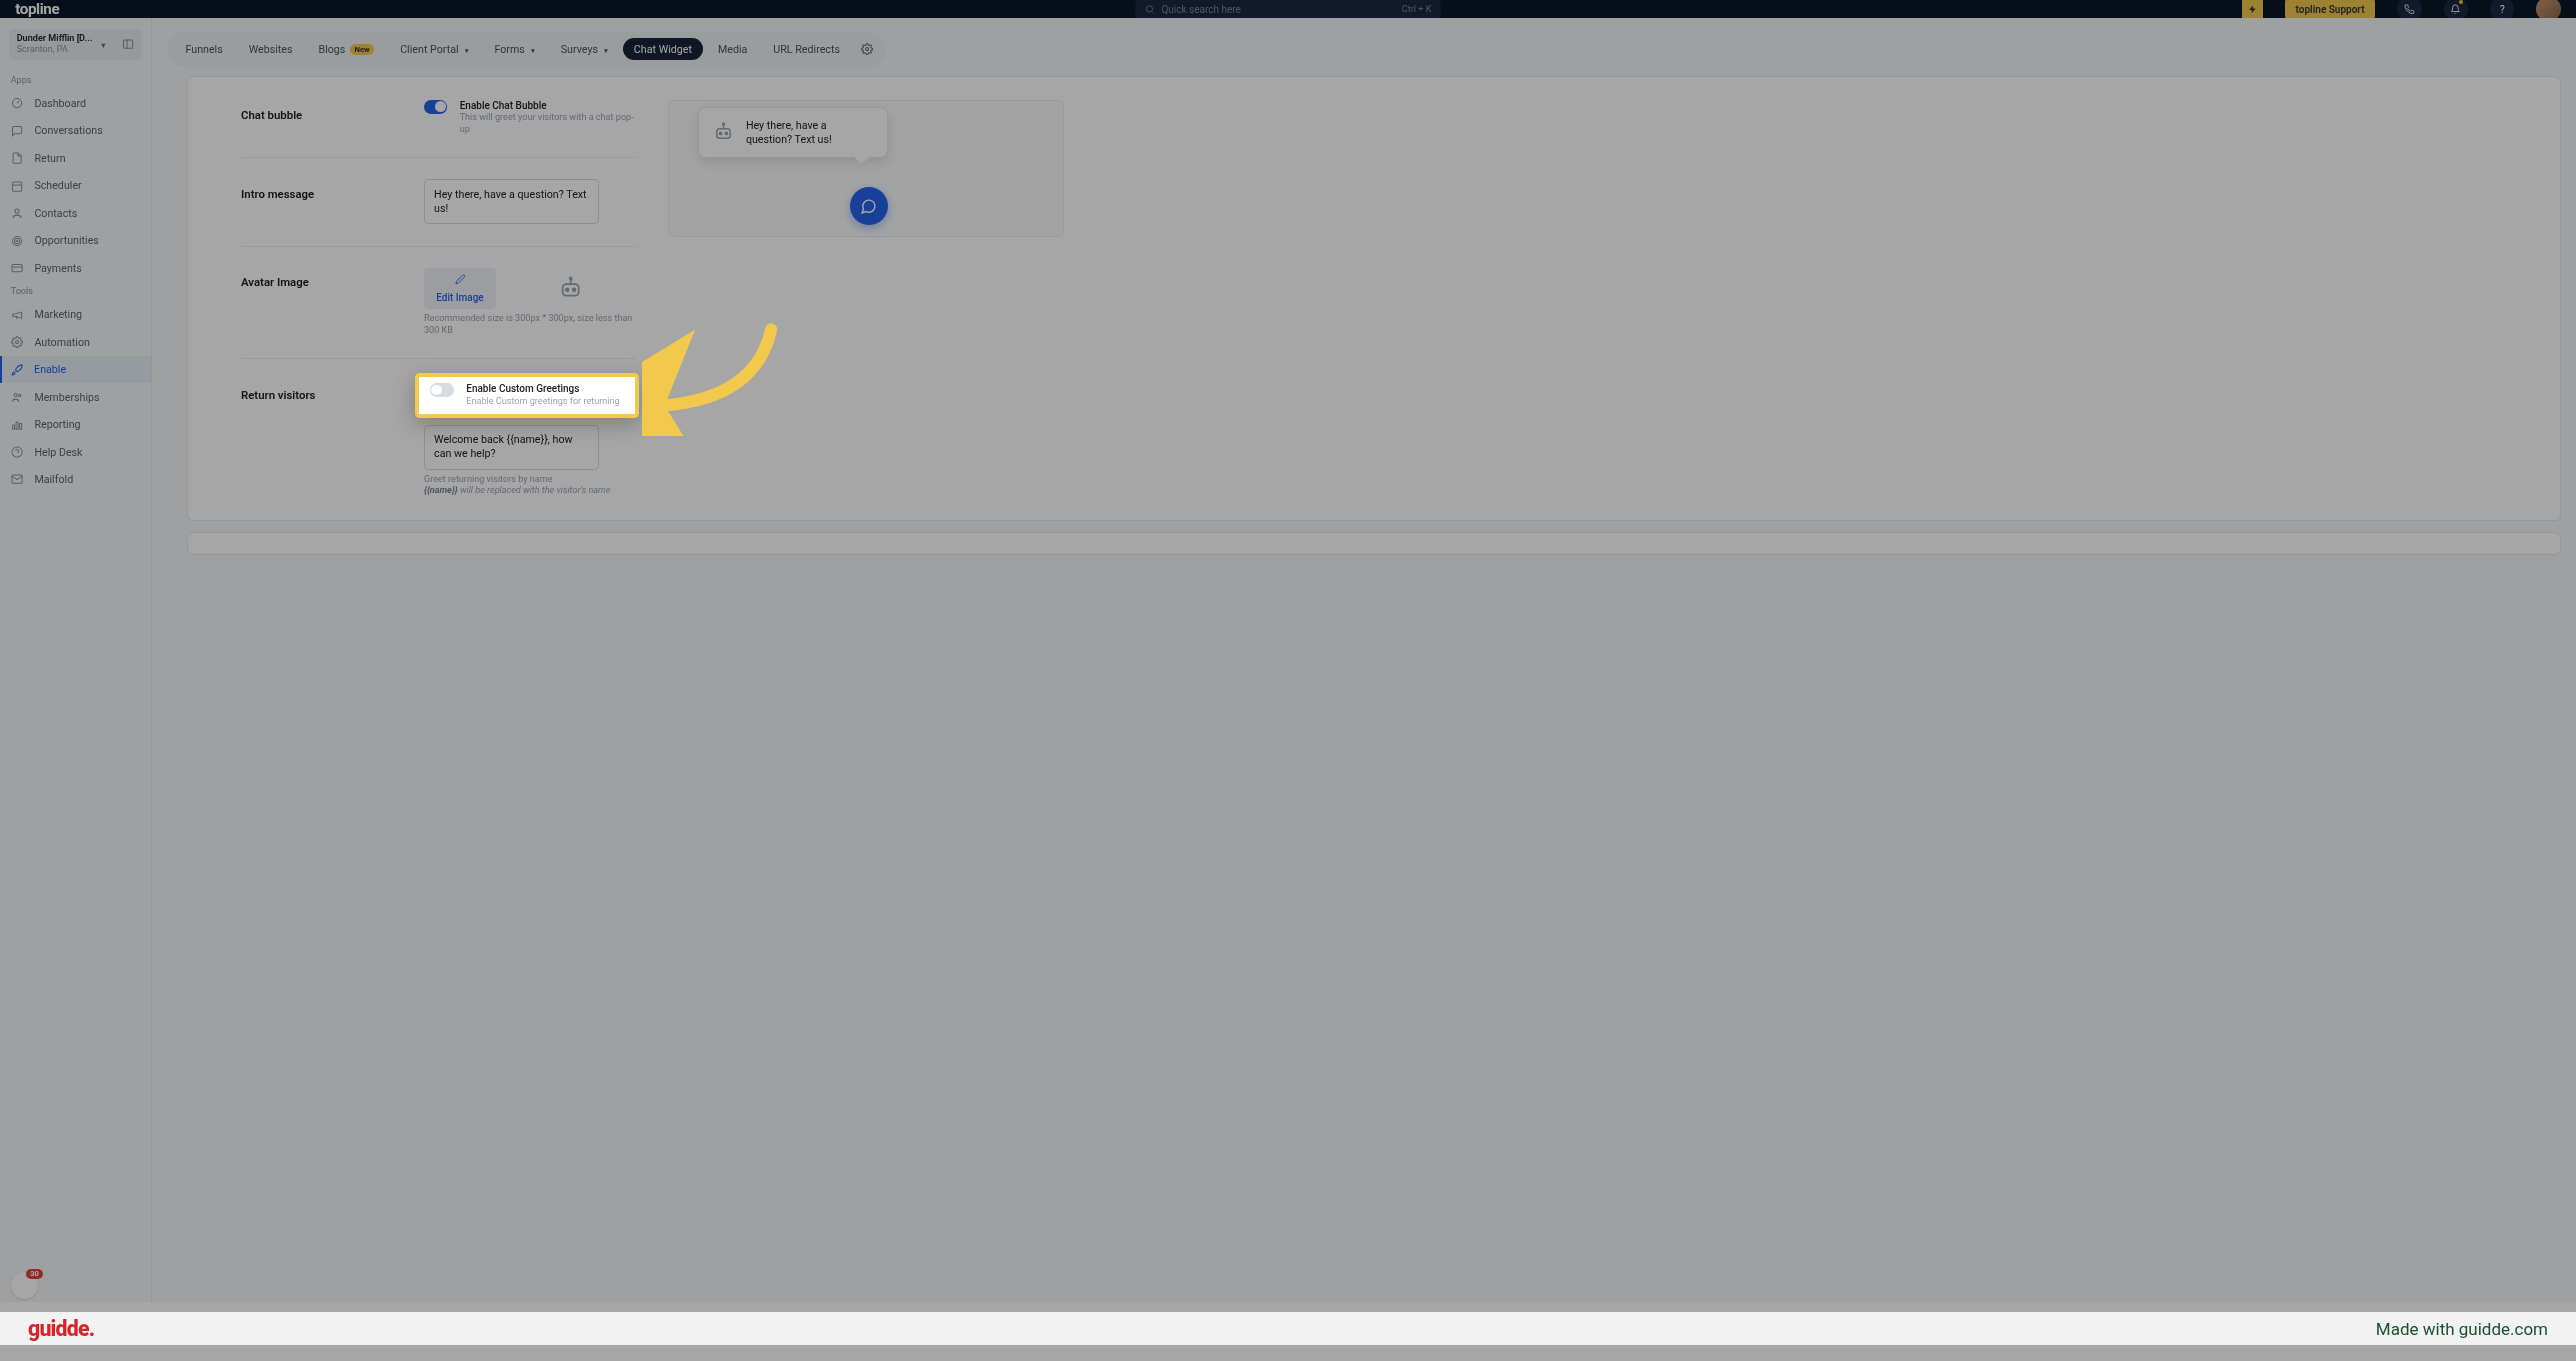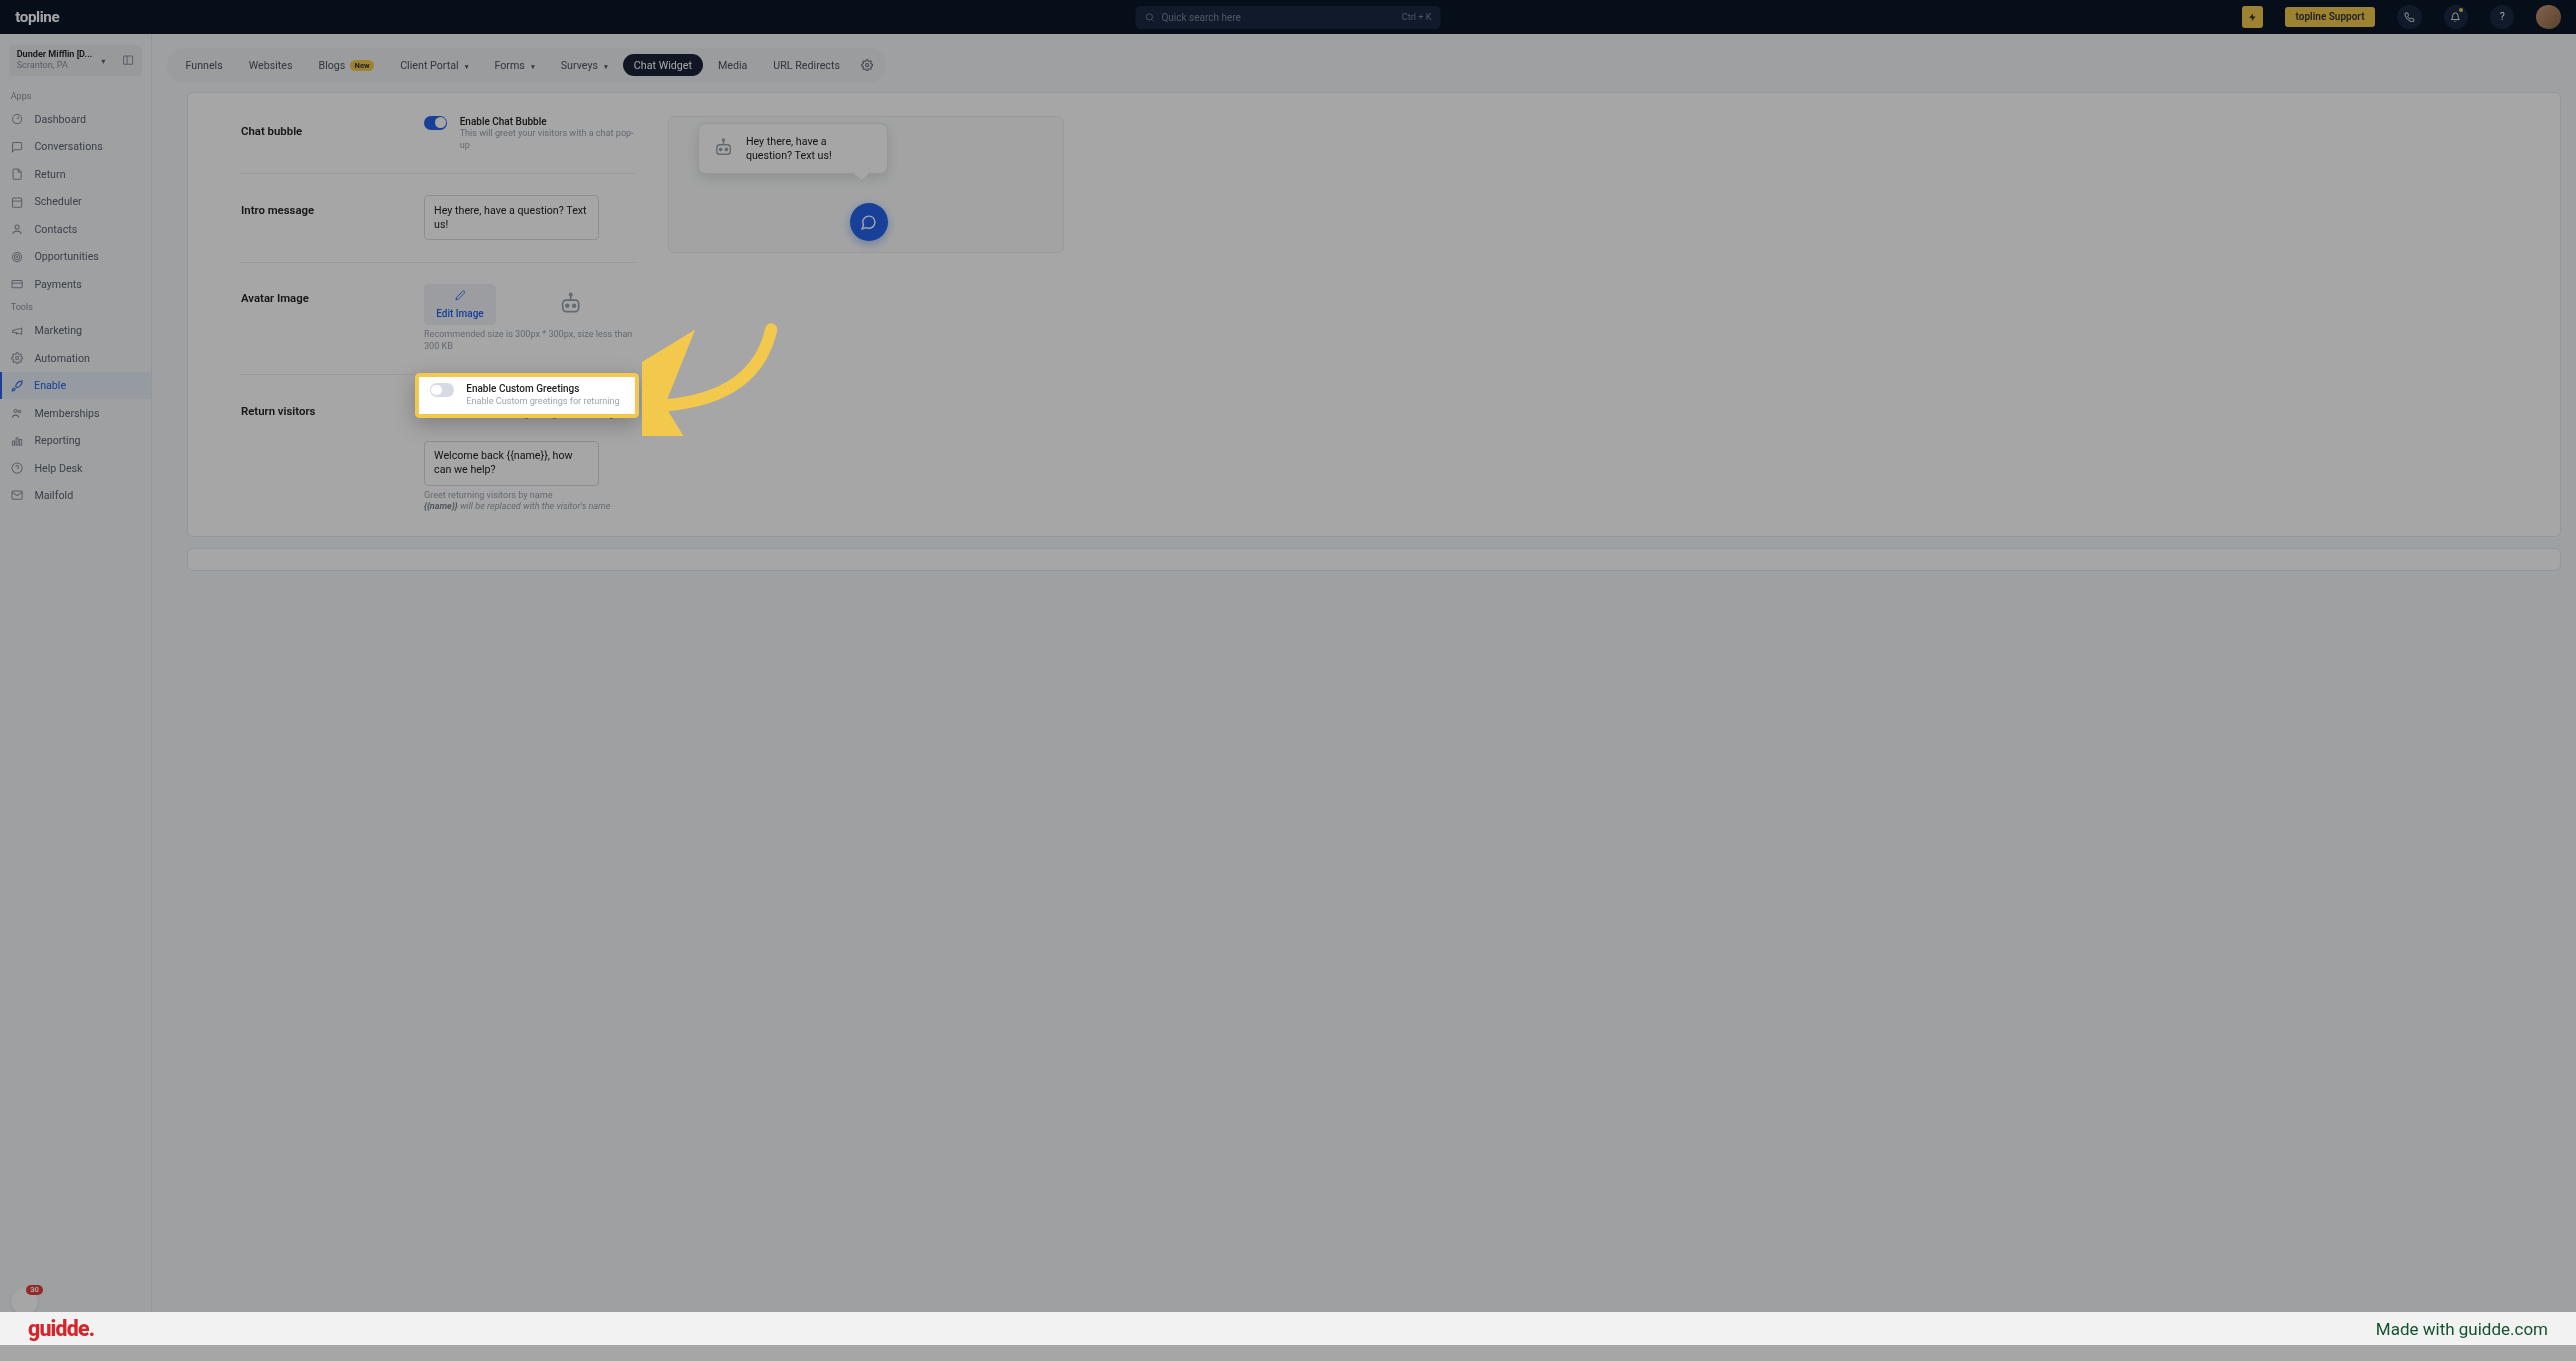--- a/index.html
+++ b/index.html
@@ -2,21 +2,21 @@
 <html style="font-size:12.2px"><head>
 <meta charset="utf-8">
 <style>
 * { box-sizing: border-box; margin: 0; padding: 0; }
 body { font-family: -apple-system, BlinkMacSystemFont, "Segoe UI", Roboto, sans-serif; background: #fff; overflow: hidden; }
 
 
 .dim-overlay { position: fixed; inset: 0; background: rgba(0,0,0,0.35); z-index: 50; pointer-events: none; }
 
 
-.topbar { height: 34px; background: #0a1628; display: flex; align-items: center; padding: 0 15.2px; color: #fff; position: relative; z-index: 10; }
+.topbar { height: 18px; background: #0a1628; display: flex; align-items: center; padding: 0 15.2px; color: #fff; position: relative; z-index: 10; }
 .logo { font-size: 15.2px; font-weight: 700; letter-spacing: -0.4px; }
 .searchbox { margin-left: auto; margin-right: auto; width: 305px; height: 23px; background: #1a2942; border-radius: 4.6px; display: flex; align-items: center; padding: 0 9.1px; color: #7a8699; font-size: 10px; gap: 6.1px; position: absolute; left: 50%; transform: translateX(-50%); }
 .searchbox .kbd { margin-left: auto; font-size: 9.1px; }
 .topbar-right { margin-left: auto; display: flex; align-items: center; gap: 22px; }
 .bolt-btn { width: 21.3px; height: 21.3px; background: #f2c94c; border-radius: 3px; display: flex; align-items: center; justify-content: center; font-size: 10.7px; }
 .support-btn { background: #f2c94c; color: #333; font-size: 10px; font-weight: 600; padding: 4.6px 10.7px; border-radius: 3px; }
 .icon-btn { width: 24.4px; height: 24.4px; border-radius: 50%; background: #1a2942; display: flex; align-items: center; justify-content: center; color: #fff; font-size: 10.7px; position: relative; }
 .notif-dot { position: absolute; top: 3px; right: 4.6px; width: 4.6px; height: 4.6px; background: #f2c94c; border-radius: 50%; }
 .avatar { width: 24.4px; height: 24.4px; border-radius: 50%; background: linear-gradient(135deg,#c97,#864); }
 

